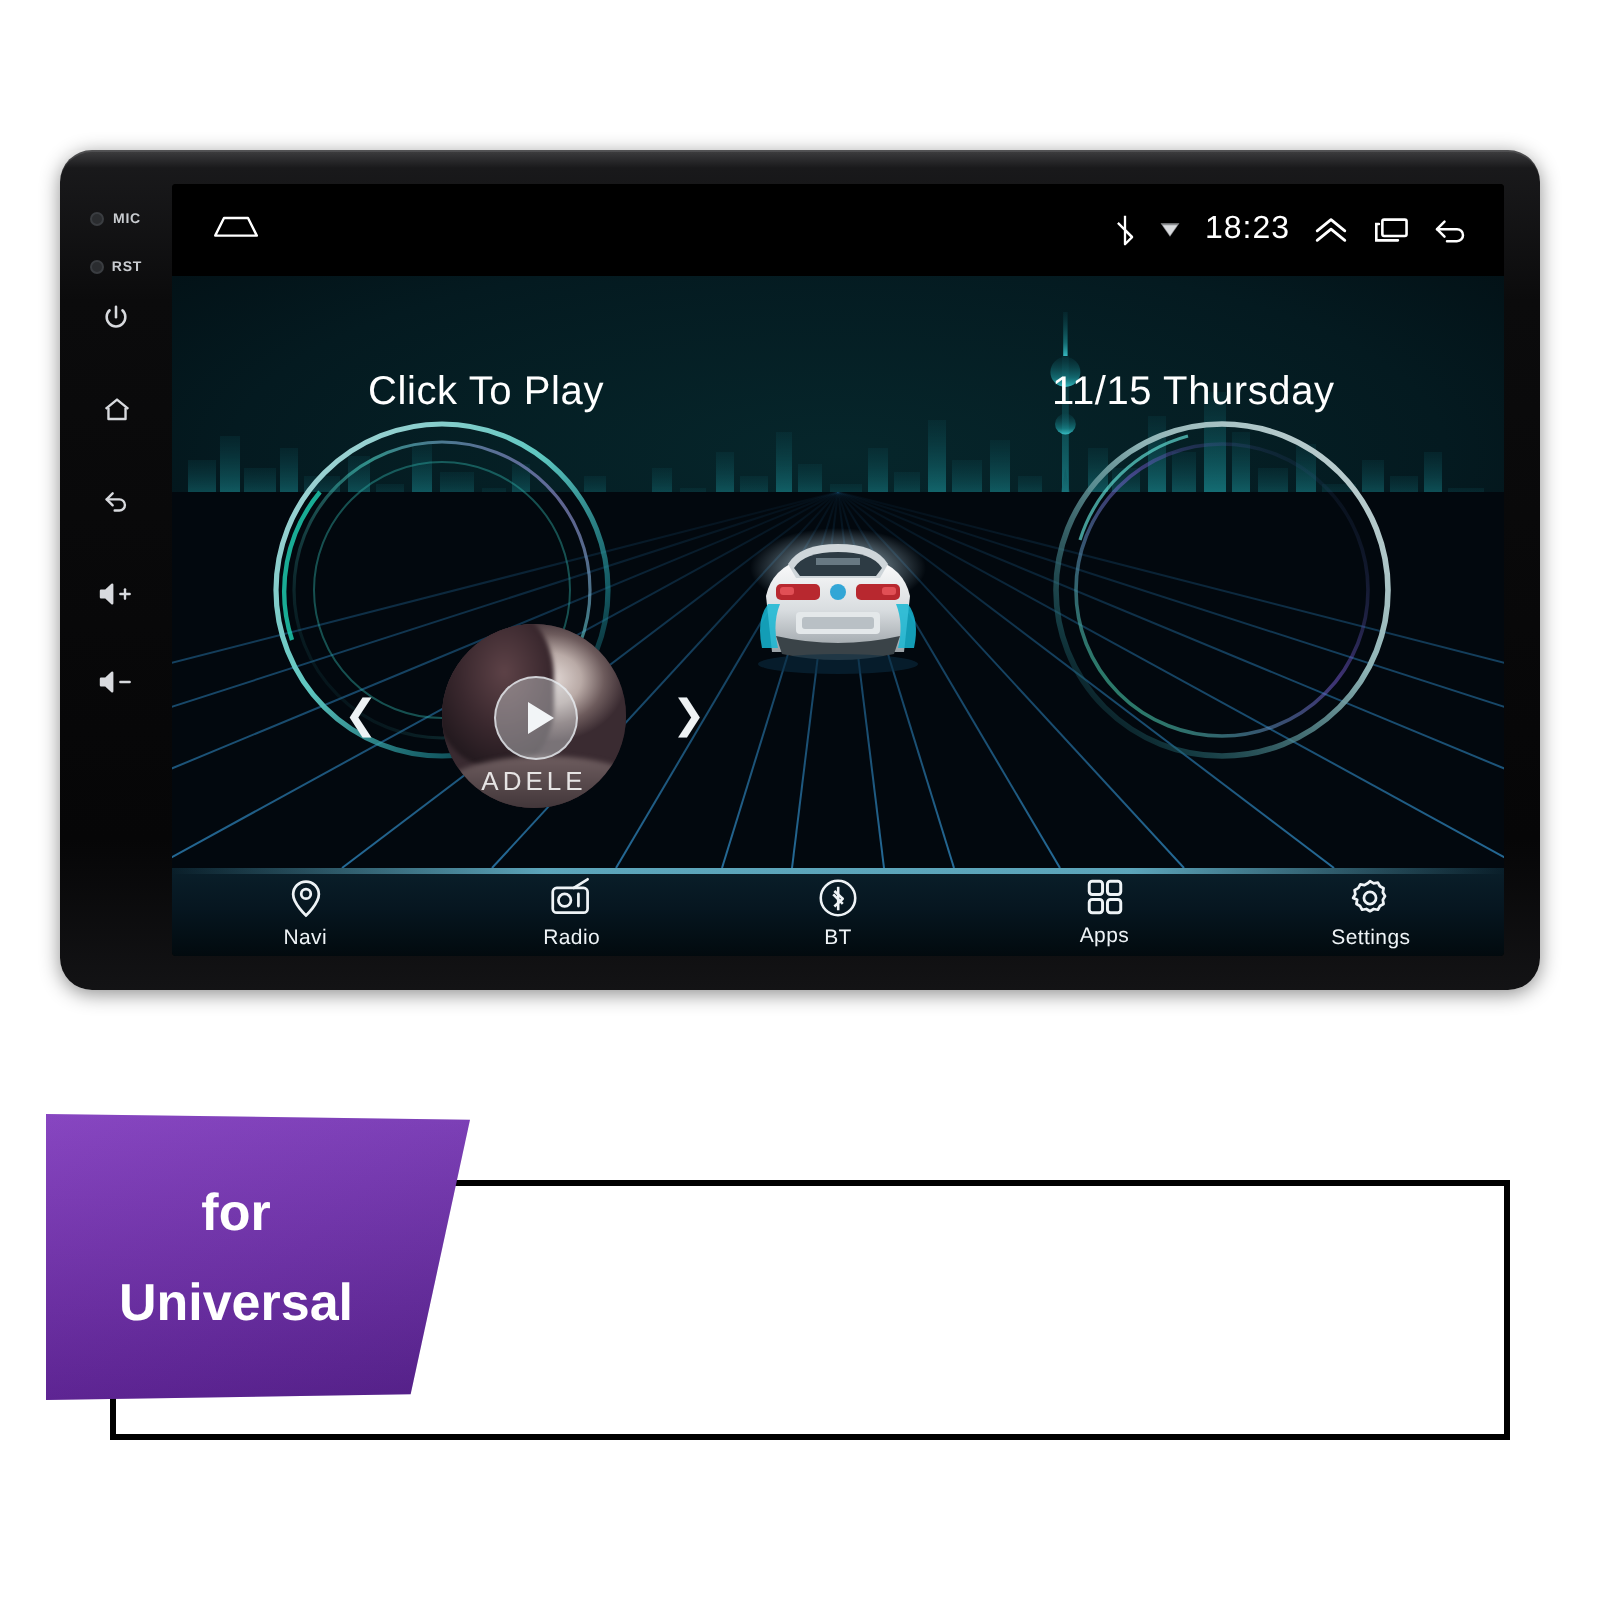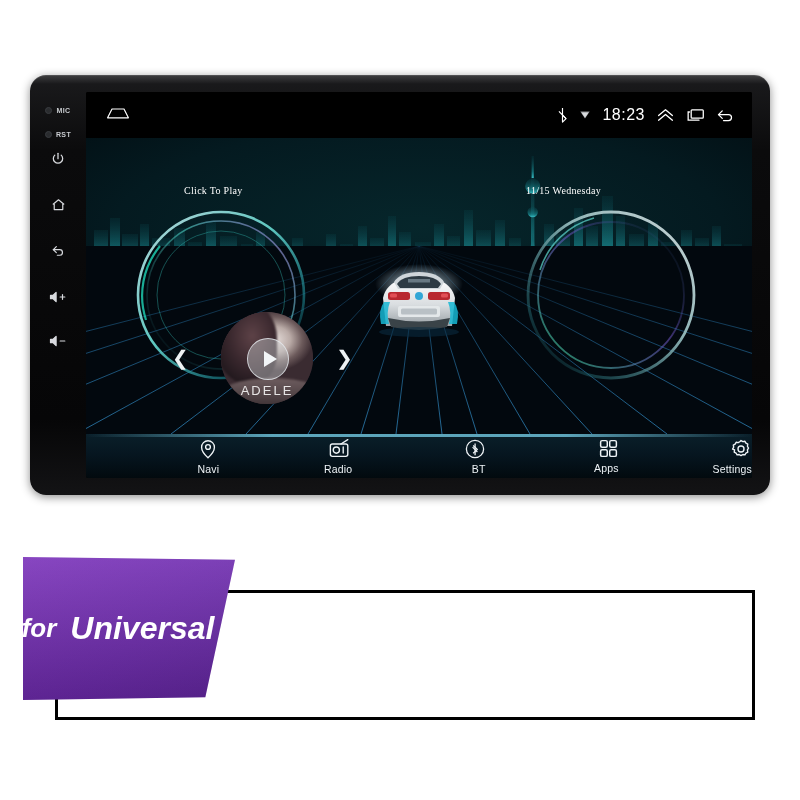--- a/index.html
+++ b/index.html
@@ -39,21 +39,21 @@
   .sb-right{margin-left:auto;display:flex;align-items:center;gap:11px;margin-right:16px;}
   .sb-time{color:#fff;font-size:16px;letter-spacing:.5px;font-family:"Liberation Sans",sans-serif;}
 
   
   .wall{position:absolute;left:0;top:46px;width:666px;height:296px;overflow:hidden;
         background:
          radial-gradient(120% 90% at 50% 30%, #06262b 0%, #041a20 38%, #01080c 72%, #000 100%);}
   .skyline{position:absolute;left:0;top:0;width:666px;height:130px;opacity:.9;}
   .grid-floor{position:absolute;left:0;top:108px;width:666px;height:188px;overflow:hidden;}
 
-  .hero-label{position:absolute;color:#fff;font-size:10px;letter-spacing:.3px;font-family:Liberation Serif, serif;}
+  .hero-label{position:absolute;color:#fff;font-size:20px;letter-spacing:.3px;}
   .lbl-play{left:98px;top:47px;}
   .lbl-date{left:440px;top:47px;}
 
   
   .ring-wrap{position:absolute;}
   .ring-l{left:40px;top:62px;width:190px;height:190px;}
   .ring-r{left:430px;top:62px;width:190px;height:190px;}
 
   .album{position:absolute;left:95px;top:112px;width:92px;height:92px;border-radius:50%;overflow:hidden;}
   .album-face{position:absolute;inset:0;
@@ -78,38 +78,38 @@
 
   
   .car{position:absolute;left:276px;top:110px;width:114px;height:92px;}
 
   
   .dock{position:absolute;left:0;top:342px;width:666px;height:44px;
         background:linear-gradient(180deg,#0a1f2a 0%,#061620 46%,#020a0e 100%);}
   .dock-top{position:absolute;left:0;top:0;width:666px;height:3px;
         background:linear-gradient(90deg,rgba(60,150,180,0) 0%,rgba(120,210,235,.75) 28%,rgba(120,210,235,.75) 72%,rgba(60,150,180,0) 100%);}
   .dock-items{position:absolute;inset:0;display:flex;align-items:center;}
-  .dock-item{flex:1;display:flex;flex-direction:column;align-items:flex-end;justify-content:center;gap:3px;}
+  .dock-item{flex:1;display:flex;flex-direction:column;align-items:center;justify-content:center;gap:3px;}
   .dock-item .lab{color:#eef3f6;font-size:10.5px;letter-spacing:.2px;}
 
   
   .panel{position:absolute;left:55px;top:590px;width:700px;height:130px;
          background:#fff;border:3px solid #000;box-sizing:border-box;}
   .banner{position:absolute;left:23px;top:557px;width:212px;height:143px;}
   .banner-face{position:absolute;left:0;top:0;width:212px;height:143px;
     background:linear-gradient(135deg,#7a31ba 0%,#6f2bb0 55%,#6527a4 100%);
     clip-path:polygon(0 0, 100% 2%, 86% 98%, 0 100%);
     box-shadow:2px 3px 5px rgba(0,0,0,.25);}
   .banner-shade{position:absolute;left:0;top:0;width:212px;height:143px;
     background:linear-gradient(180deg,rgba(255,255,255,.10),rgba(0,0,0,.18));
     clip-path:polygon(0 0, 100% 2%, 86% 98%, 0 100%);}
-  .banner-txt{position:absolute;left:0;top:0;width:190px;height:143px;display:flex;
-    align-items:center;justify-content:center;gap:14px;color:#fff;font-weight:bold;font-style:italic;}
+  .banner-txt{position:absolute;left:0;top:0;width:190px;height:143px;display:flex;flex-direction:column;
+    align-items:center;justify-content:center;gap:14px;color:#fff;font-weight:bold;}
   .banner-txt .l1{font-size:26px;}
-  .banner-txt .l2{font-size:32px;}
+  .banner-txt .l2{font-size:26px;}
 </style>
 </head>
 <body>
 
 <div class="page">
 
   <div class="device">
 
     <div class="bezel-left">
 
@@ -327,21 +327,21 @@
           <circle cx="57" cy="48" r="4" fill="#1e9fd4" opacity=".9"></circle>
           <rect x="36" y="58" width="42" height="11" rx="2" fill="#e4e8ea"></rect>
           <rect x="39" y="60.5" width="36" height="6" rx="1.5" fill="#b9c0c5"></rect>
           <path d="M22 54 q-6 8 -3 22 l8 0 q-3 -12 1 -22z" fill="#16b7d4" opacity=".85"></path>
           <path d="M92 54 q6 8 3 22 l-8 0 q3 -12 -1 -22z" fill="#16b7d4" opacity=".85"></path>
           <path d="M26 70 q31 7 62 0 l-3 9 q-28 6 -56 0z" fill="#3a4348"></path>
           <ellipse cx="57" cy="84" rx="40" ry="5" fill="#0b2e44" opacity=".55"></ellipse>
         </svg>
 
         <div class="hero-label lbl-play">Click To Play</div>
-        <div class="hero-label lbl-date">11/15  Wednesday</div>
+        <div class="hero-label lbl-date">11/15  Thursday</div>
 
         <div class="ring-wrap ring-l">
           <svg width="190" height="190" viewBox="0 0 190 190">
             <defs>
               <linearGradient id="rg1" x1="0" y1="0" x2="1" y2="1">
                 <stop offset="0%" stop-color="#b6d6da"></stop>
                   <stop offset="45%" stop-color="#5ec7c0"></stop>
                 <stop offset="75%" stop-color="#1f8f9a" stop-opacity=".6"></stop>
                 <stop offset="100%" stop-color="#0b3a48" stop-opacity=".15"></stop>
               </linearGradient>

